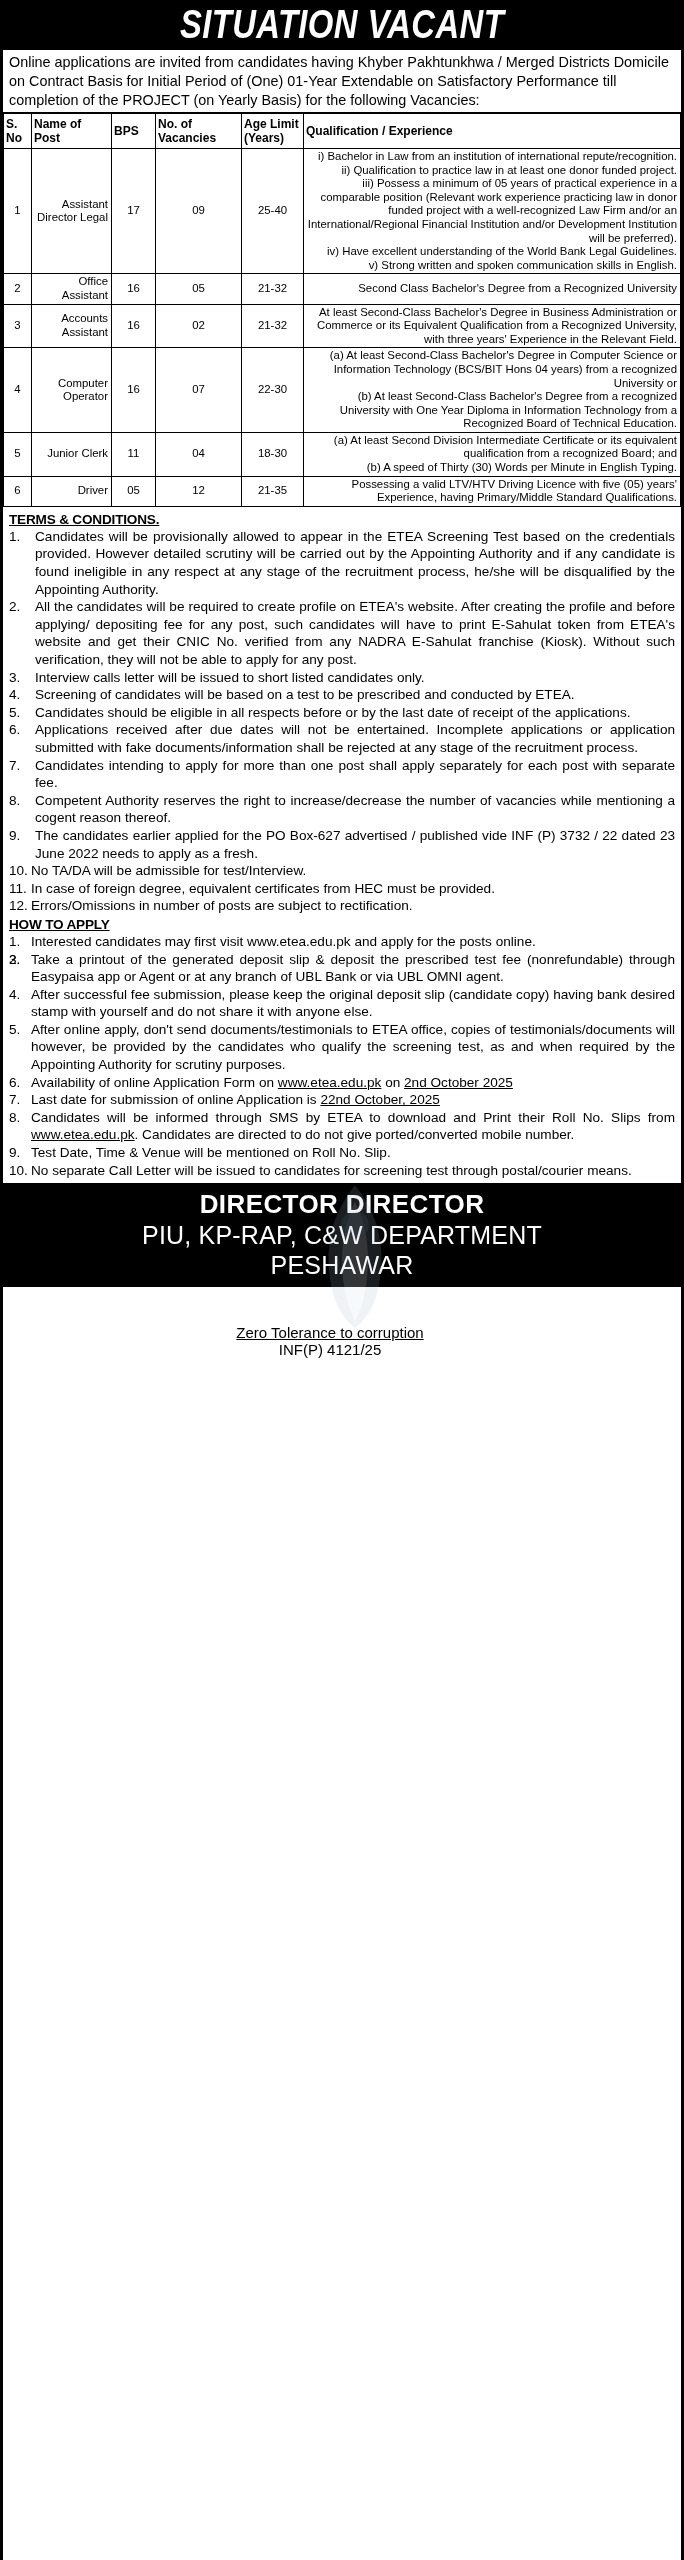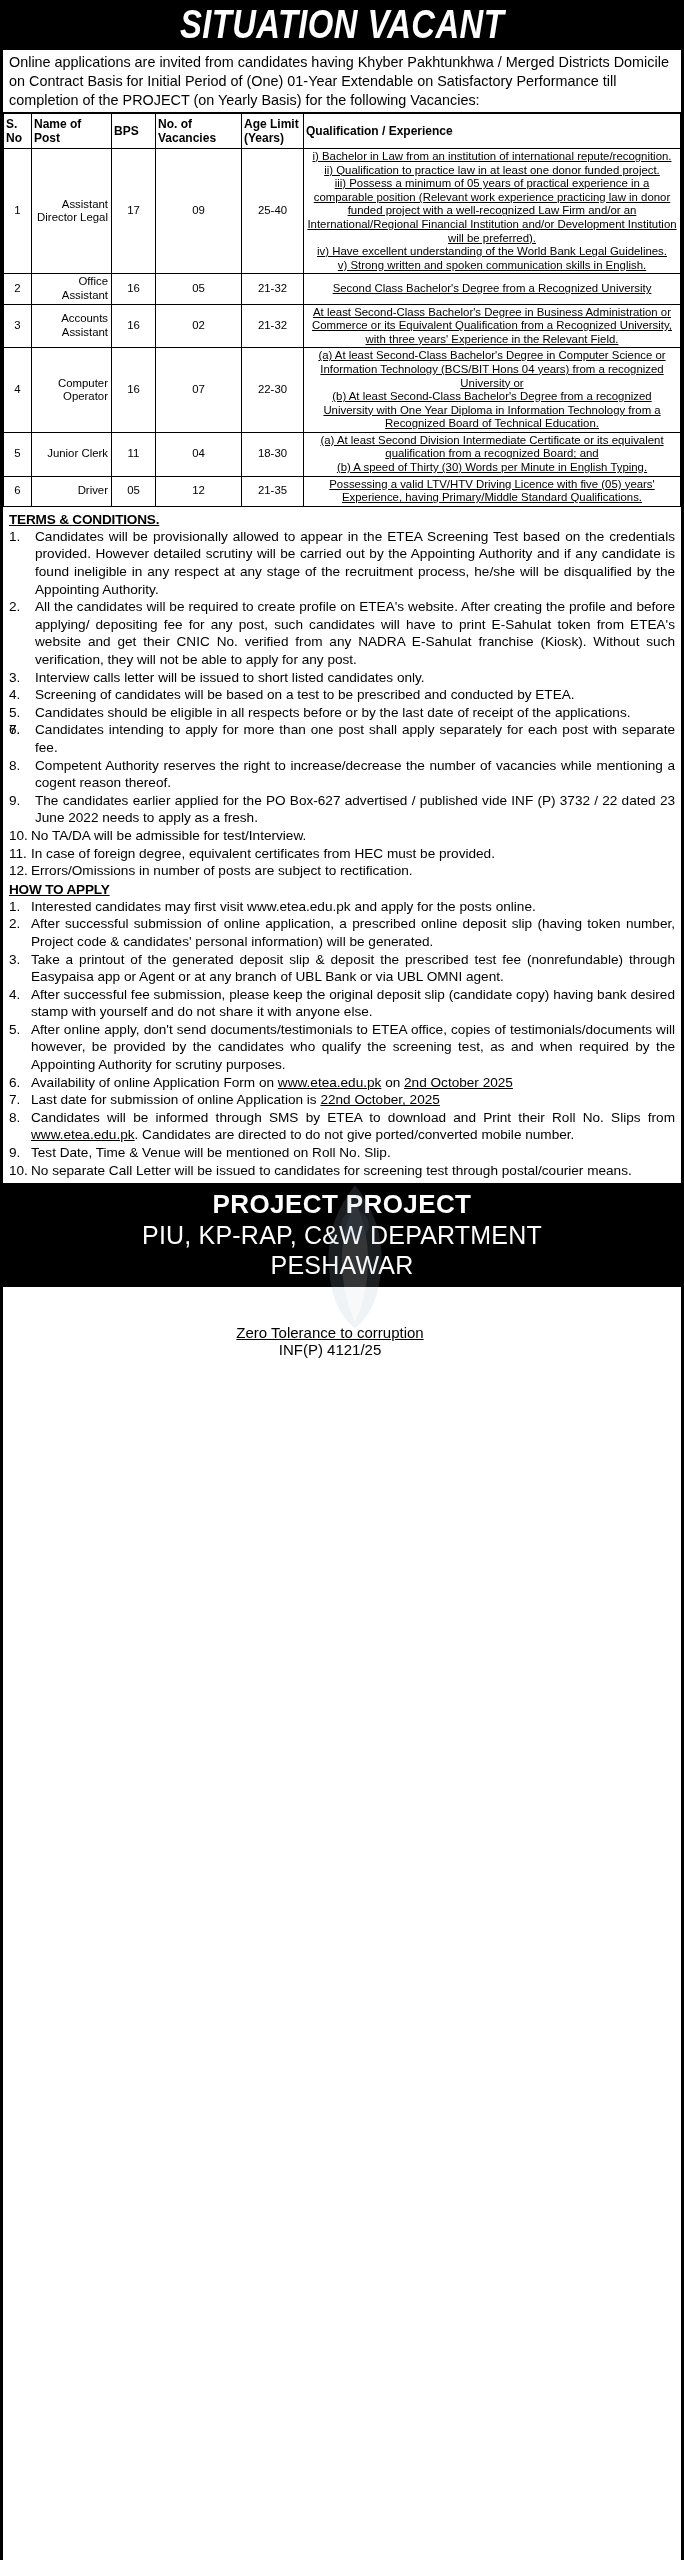--- a/index.html
+++ b/index.html
@@ -60,27 +60,26 @@
   }
   table.vac th {
     font-weight: bold;
     text-align: left;
     font-size: 12px;
     line-height: 14px;
     padding: 3px 2px;
   }
   td.c { text-align: center; }
   td.q {
-    text-align: center;
+    text-align: right;
     vertical-align: top;
     padding: 2px 3px 2px 5px;
     white-space: pre-line;
     font-size: 11.5px;
     line-height: 13.9px;
-    text-decoration: underline;
   }
   td.post { text-align:right; font-size: 11.6px; line-height: 14px;}
   col.c1 { width: 28px; }
   col.c2 { width: 80px; }
   col.c3 { width: 44px; }
   col.c4 { width: 86px; }
   col.c5 { width: 62px; }
   col.c6 { width: auto; }
 
   
@@ -248,46 +247,46 @@
   </table>
 
   <div class="section">
     <div class="sec-head">TERMS &amp; CONDITIONS.</div>
     <ol class="terms">
       <li><span class="num">1.</span><span>Candidates will be provisionally allowed to appear in the ETEA Screening Test based on the credentials provided. However detailed scrutiny will be carried out by the Appointing Authority and if any candidate is found ineligible in any respect at any stage of the recruitment process, he/she will be disqualified by the Appointing Authority.</span></li>
       <li><span class="num">2.</span><span>All the candidates will be required to create profile on ETEA's website. After creating the profile and before applying/ depositing fee for any post, such candidates will have to print E-Sahulat token from ETEA's website and get their CNIC No. verified from any NADRA E-Sahulat franchise (Kiosk). Without such verification, they will not be able to apply for any post.</span></li>
       <li><span class="num">3.</span><span>Interview calls letter will be issued to short listed candidates only.</span></li>
       <li><span class="num">4.</span><span>Screening of candidates will be based on a test to be prescribed and conducted by ETEA.</span></li>
       <li><span class="num">5.</span><span>Candidates should be eligible in all respects before or by the last date of receipt of the applications.</span></li>
-      <li><span class="num">6.</span></li>
+      <li><span class="num">6.</span><span>Applications received after due dates will not be entertained. Incomplete applications or application submitted with fake documents/information shall be rejected at any stage of the recruitment process.</span></li>
       <li><span class="num">7.</span><span>Candidates intending to apply for more than one post shall apply separately for each post with separate fee.</span></li>
       <li><span class="num">8.</span><span>Competent Authority reserves the right to increase/decrease the number of vacancies while mentioning a cogent reason thereof.</span></li>
       <li><span class="num">9.</span><span>The candidates earlier applied for the PO Box-627 advertised / published vide INF (P) 3732 / 22 dated 23 June 2022 needs to apply as a fresh.</span></li>
       <li class="narrow"><span class="num">10.</span><span>No TA/DA will be admissible for test/Interview.</span></li>
       <li class="narrow"><span class="num">11.</span><span>In case of foreign degree, equivalent certificates from HEC must be provided.</span></li>
       <li class="narrow"><span class="num">12.</span><span>Errors/Omissions in number of posts are subject to rectification.</span></li>
     </ol>
 
     <div class="sec-head">HOW TO APPLY</div>
     <ol class="terms">
       <li class="narrow"><span class="num">1.</span><span>Interested candidates may first visit www.etea.edu.pk and apply for  the posts online.</span></li>
-      <li class="narrow"><span class="num">2.</span><span>After successful submission of online application, a prescribed online deposit slip (having token number, Project code &amp; candidates' personal information) will be generated.</span></li>
+      <li class="narrow"><span class="num">2.</span></li>
       <li class="narrow"><span class="num">3.</span><span>Take a printout of the generated deposit slip &amp; deposit the prescribed test fee (nonrefundable) through Easypaisa app or Agent or at any branch of UBL Bank or via UBL OMNI agent.</span></li>
       <li class="narrow"><span class="num">4.</span><span>After successful fee submission, please keep the original deposit slip (candidate copy) having bank desired stamp with yourself and do not share it with anyone else.</span></li>
       <li class="narrow"><span class="num">5.</span><span>After online apply, don't send documents/testimonials to ETEA office, copies of testimonials/documents will however, be provided by the candidates who qualify the screening test, as and when required by the Appointing Authority for scrutiny purposes.</span></li>
       <li class="narrow"><span class="num">6.</span><span>Availability of online Application Form on </span><span class="u">www.etea.edu.pk</span><span> on </span><span class="u">2nd October 2025</span></li>
       <li class="narrow"><span class="num">7.</span><span>Last date for submission of online Application is </span><span class="u">22nd October, 2025</span></li>
       <li class="narrow"><span class="num">8.</span><span>Candidates will be informed through SMS by ETEA to download and Print their Roll No. Slips from </span><span class="u">www.etea.edu.pk</span><span>. Candidates are directed to do not give ported/converted mobile number.</span></li>
       <li class="narrow"><span class="num">9.</span><span>Test Date, Time &amp; Venue will be mentioned on Roll No. Slip.</span></li>
       <li class="narrow"><span class="num">10.</span><span>No separate Call Letter will be issued to candidates for screening test through postal/courier means.</span></li>
     </ol>
   </div>
 
   <div class="footer-black">
-    <div class="f1">PROJECT PROJECT</div>
+    <div class="f1">DIRECTOR DIRECTOR</div>
     <div class="f2">PIU, KP-RAP, C&amp;W DEPARTMENT</div>
     <div class="f3">PESHAWAR</div>
   </div>
   <div class="footer-bar">
     <span class="u">Zero Tolerance to corruption</span>
     <span>INF(P) 4121/25</span>
   </div>
 
 </div>
 

